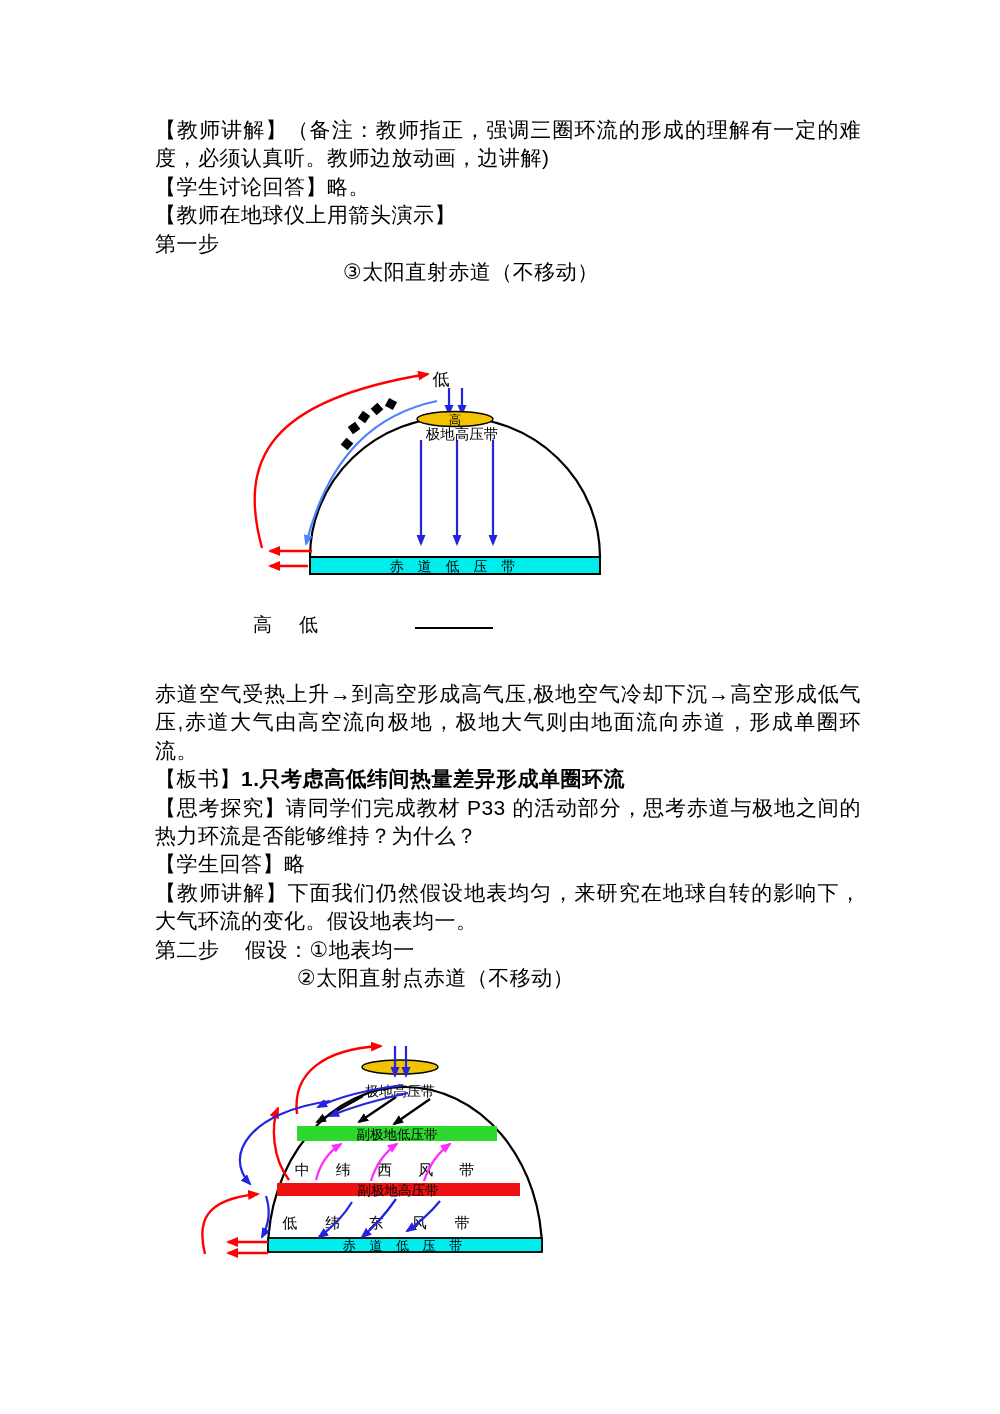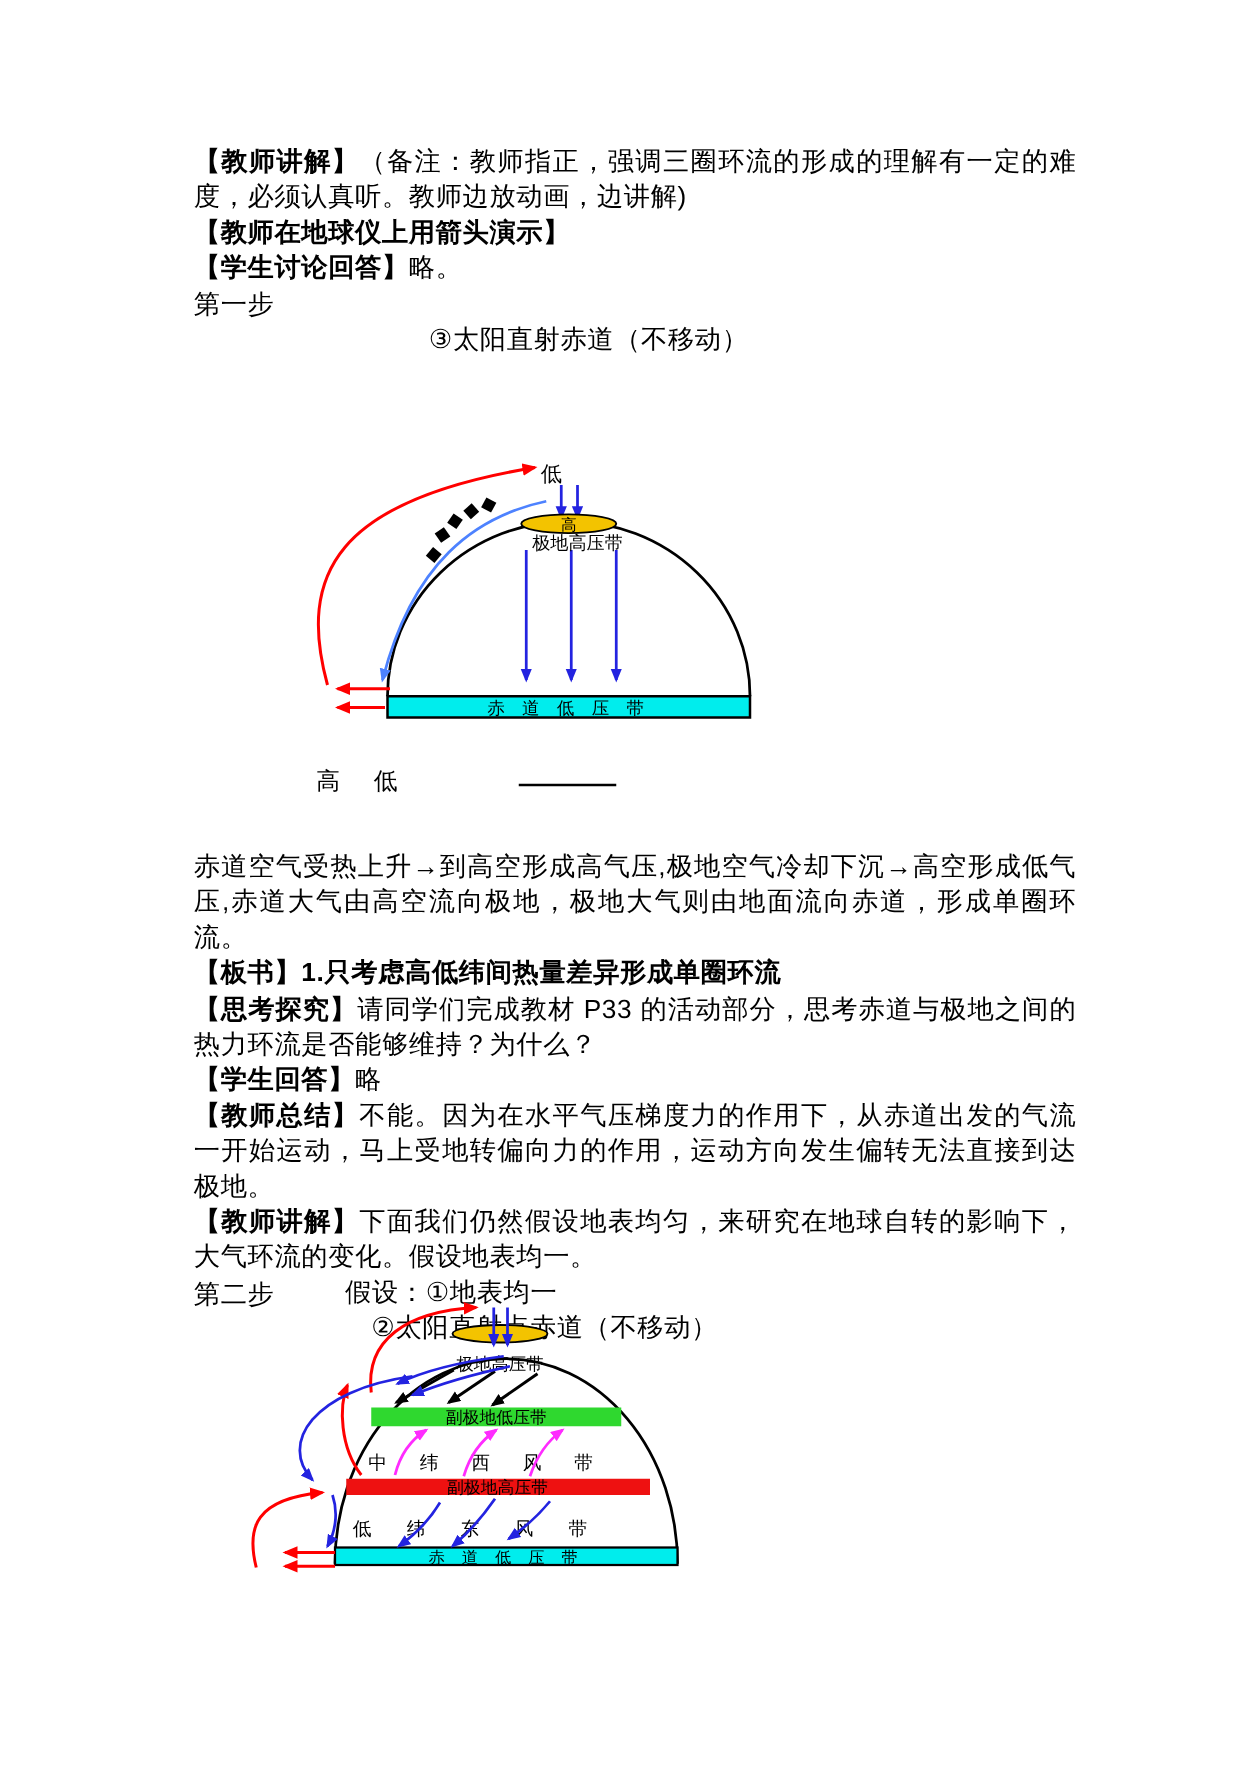--- a/index.html
+++ b/index.html
@@ -1,41 +1,41 @@
 <!DOCTYPE html>
 <html><head>
 <meta charset="utf-8">
 <style>
   html,body{margin:0;padding:0;background:#fff;}
   #page{position:relative;width:1000px;height:1414px;background:#fff;overflow:hidden;
         font-family:"Liberation Sans","DejaVu Sans",sans-serif;color:#000;}
   .textblock{position:absolute;left:155px;width:706px;font-size:21px;line-height:28.4px;
              text-align:justify;letter-spacing:0.5px;}
   .textblock p{margin:0;}
-  b{font-weight:700;}
-  .steprow{display:flex;gap:31px;}
+  b{font-weight:400;}
+  .steprow{display:flex;}
   .steprow .stepcol{flex:0 0 123px;}
   .step2row .stepcol{flex:0 0 90px;font-family:Liberation Serif, serif;}
   .indent1{padding-left:188px;}
   .indent2{padding-left:142px;}
   .boldline span{font-weight:700;}
   svg{position:absolute;overflow:visible;}
   svg text{font-family:"Liberation Sans","DejaVu Sans",sans-serif;fill:#000;}
   .legend{position:absolute;font-size:19px;}
   .legendline{position:absolute;width:78px;border-top:2.5px solid #000;}
 </style>
 </head>
 <body>
 
 <div id="page">
 
   <div class="textblock" style="top:116px;">
     <p><b>【教师讲解】</b><span>（备注：教师指正，强调三圈环流的形成的理解有一定的难度，必须认真听。教师边放动画，边讲解)</span></p>
+    <p><b>【学生讨论回答】</b><span>略。</span></p>
     <p><b>【教师在地球仪上用箭头演示】</b></p>
-    <p><b>【学生讨论回答】</b><span>略。</span></p>
     <div class="steprow">
       <span class="stepcol">第一步</span>
     </div>
     <p class="indent1">③太阳直射赤道（不移动）</p>
   </div>
 
   <svg style="left:230px;top:358px;" width="440" height="240" viewBox="0 0 440 240">
     <defs>
       <marker id="ar1" markerUnits="userSpaceOnUse" markerWidth="14" markerHeight="12" refX="10" refY="5" orient="auto">
           <path d="M0,0 L12,5 L0,10 Z" fill="#FF0000"></path>
@@ -90,21 +90,20 @@
 
   <span class="legend" style="left:253px;top:612px;">高</span>
   <span class="legend" style="left:299px;top:612px;">低</span>
   <div class="legendline" style="left:415px;top:627px;"></div>
 
   <div class="textblock" style="top:680px;">
     <p>赤道空气受热上升→到高空形成高气压,极地空气冷却下沉→高空形成低气压,赤道大气由高空流向极地，极地大气则由地面流向赤道，形成单圈环流。</p>
     <p class="boldline"><b>【板书】</b><span>1.只考虑高低纬间热量差异形成单圈环流</span></p>
     <p><b>【思考探究】</b><span>请同学们完成教材 P33 的活动部分，思考赤道与极地之间的热力环流是否能够维持？为什么？</span></p>
     <p><b>【学生回答】</b><span>略</span></p>
-    <p><b>【教师总结】</b><span>不能。因为在水平气压梯度力的作用下，从赤道出发的气流一开始运动，马上受地转偏向力的作用，运动方向发生偏转无法直接到达极地。</span></p>
     <p><b>【教师讲解】</b><span>下面我们仍然假设地表均匀，来研究在地球自转的影响下，大气环流的变化。假设地表均一。</span></p>
     <div class="steprow step2row">
       <span class="stepcol">第二步</span>
       <span>假设：①地表均一</span>
     </div>
     <p class="indent2">②太阳直射点赤道（不移动）</p>
   </div>
 
   <svg style="left:190px;top:1038px;" width="375" height="256" viewBox="0 0 375 256">
     <defs>

